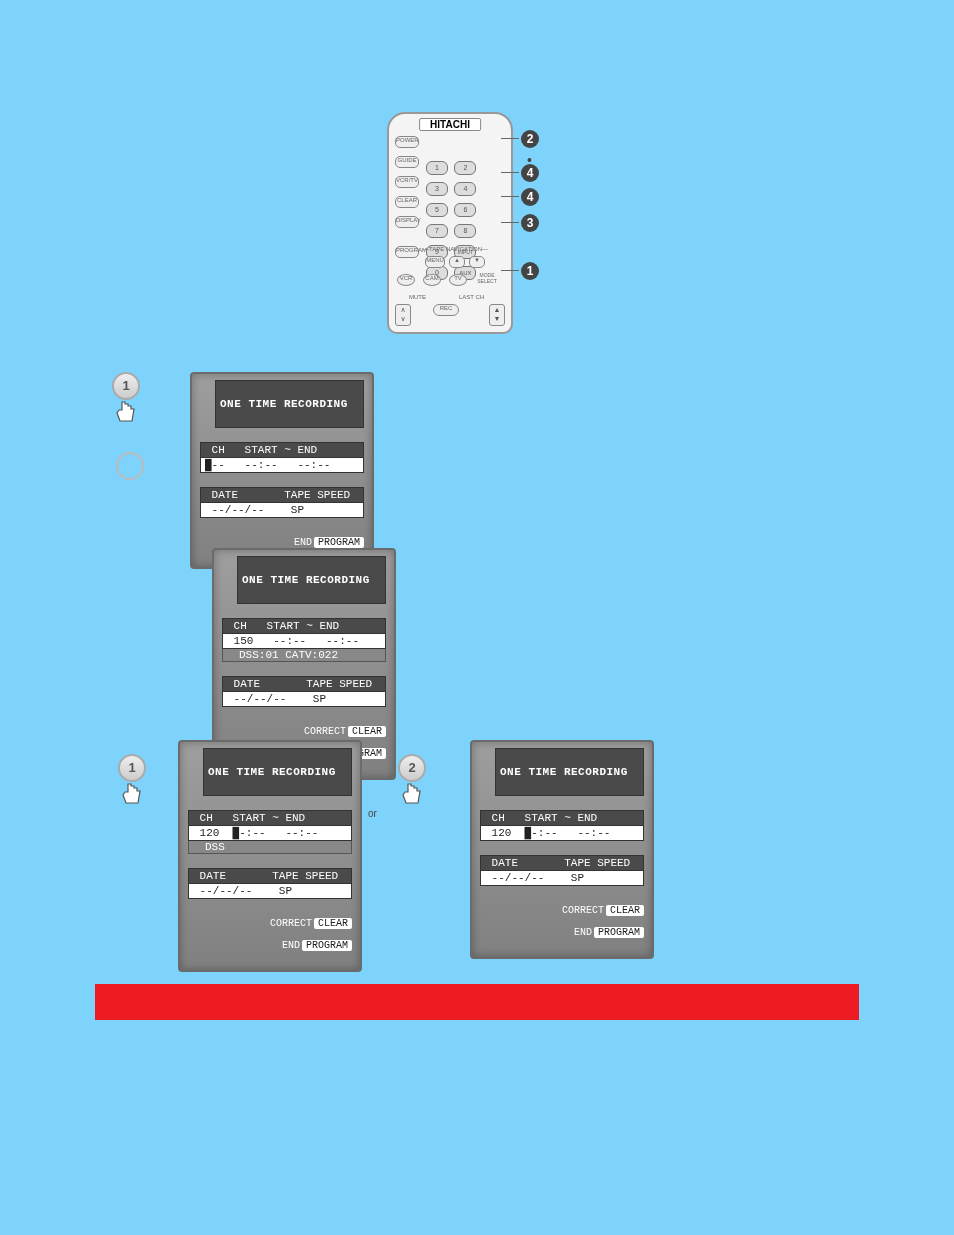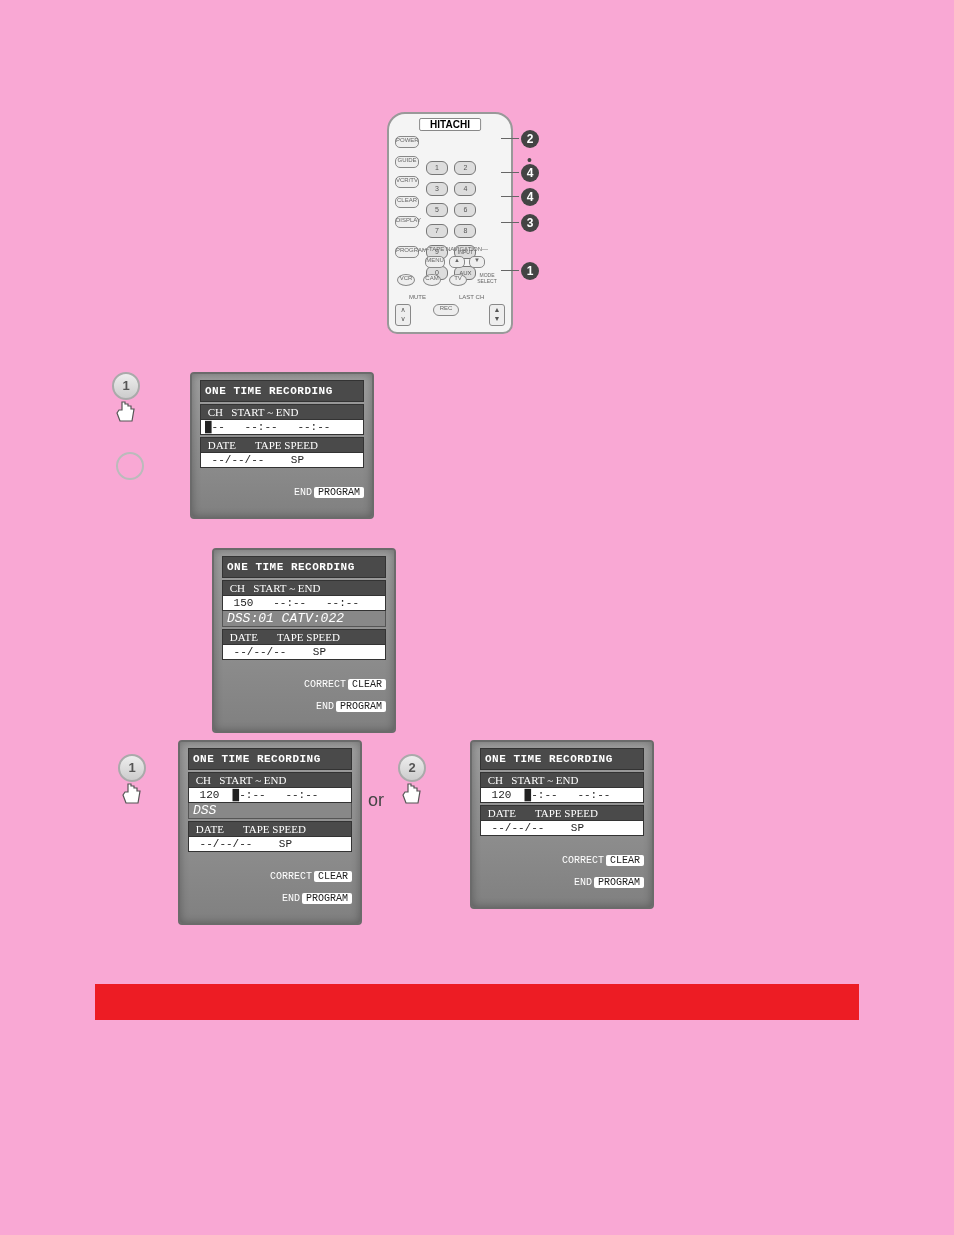--- a/index.html
+++ b/index.html
@@ -6,21 +6,21 @@
     margin: 0;
     padding: 0;
     background: #fff;
     width: 954px;
     font-family: Arial, sans-serif;
   }
   .page {
     position: relative;
     width: 954px;
     height: 1235px;
-    background: #f9a8d4;
+    background: #7dd3fc;
   }
   .remote-img {
     position: absolute;
     left: 381px;
     top: 112px;
     width: 180px;
     height: 220px;
   }
   .remote-body {
     position: absolute;
@@ -119,69 +119,69 @@
     border-radius: 4px;
     box-shadow: inset 0 0 8px rgba(0,0,0,0.3);
     padding: 6px 8px 8px 8px;
     font-family: "Courier New", monospace;
     color: #fff;
     font-size: 11px;
   }
   .osd-title-bar {
     background: #4a4a4a;
     border: 1px solid #333;
-    padding: 4px 4px;
+    padding: 17px 4px;
     font-weight: bold;
     letter-spacing: 0.5px;
+    margin-left: 15px;
   }
   .osd-row-bar {
     background: #4a4a4a;
     border: 1px solid #333;
     padding: 1px 4px;
-    margin-top: 2px;
+    margin-top: 14px;
     white-space: pre;
-    font-family: Liberation Serif, serif;
   }
   .osd-value-bar {
     background: #fff;
     color: #222;
     border: 1px solid #333;
     border-top: none;
     padding: 1px 4px;
     white-space: pre;
   }
   .osd-status-bar {
     background: #888;
     color: #fff;
     border: 1px solid #555;
     border-top: none;
-    padding: 0 4px;
-    font-size: 13px;
+    padding: 0 16px;
+    font-size: 11px;
     white-space: pre;
-    font-style: italic;
   }
   .osd-footer {
     margin-top: 8px;
     font-size: 10px;
     text-align: right;
     white-space: pre;
   }
   .osd-footer .hl {
     background: #fff;
     color: #222;
     padding: 0 4px;
     border-radius: 2px;
     margin-left: 2px;
   }
 
   .or-label {
     position: absolute;
-    font-size: 18px;
+    font-size: 10px;
     font-family: Arial, sans-serif;
     color: #444;
+    margin-top: 18px;
   }
 
   .red-bar {
     position: absolute;
     left: 95px;
     top: 984px;
     width: 764px;
     height: 36px;
     background: #ed1c24;
   }

